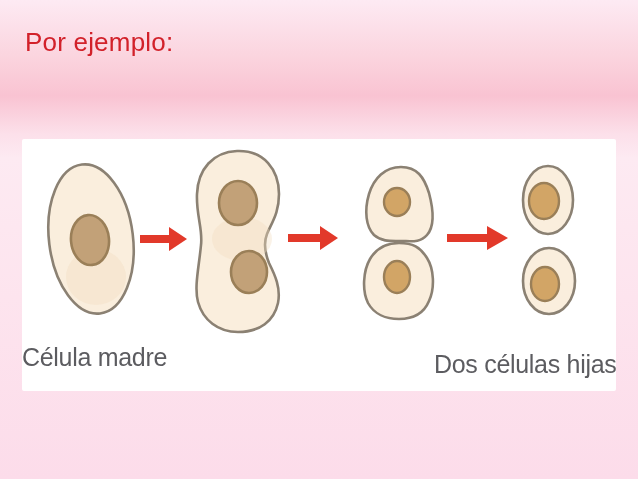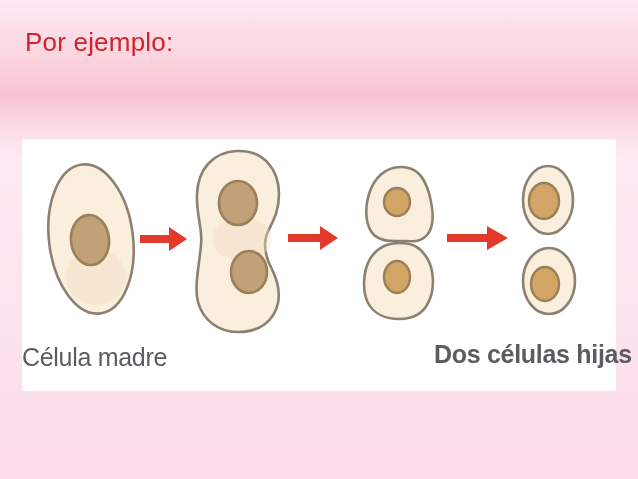--- a/index.html
+++ b/index.html
@@ -55,21 +55,21 @@
     display: block;
   }
   .cell-label {
     position: absolute;
     font-size: 25px;
     color: var(--label-gray);
     letter-spacing: -0.3px;
     white-space: nowrap;
   }
   .label-left  { left: 0;  top: 204px; }
-  .label-right { left: 412px; top: 201px; font-weight: bold; }
+  .label-right { left: 412px; top: 211px; }
 
   
   .membrane { fill: var(--cell-fill); stroke: var(--cell-stroke); stroke-width: 2.6; }
   .shade    { fill: var(--cell-shade); opacity: 0.38; stroke: none; }
   .nucleus  { fill: var(--nucleus-fill); stroke: var(--nucleus-stroke); stroke-width: 2.6; }
   .nucleus-warm { fill: var(--nucleus-warm); stroke: var(--nucleus-stroke); stroke-width: 2.4; }
   .arrow    { fill: var(--arrow-red); stroke: none; }
 </style>
 </head>
 <body>

